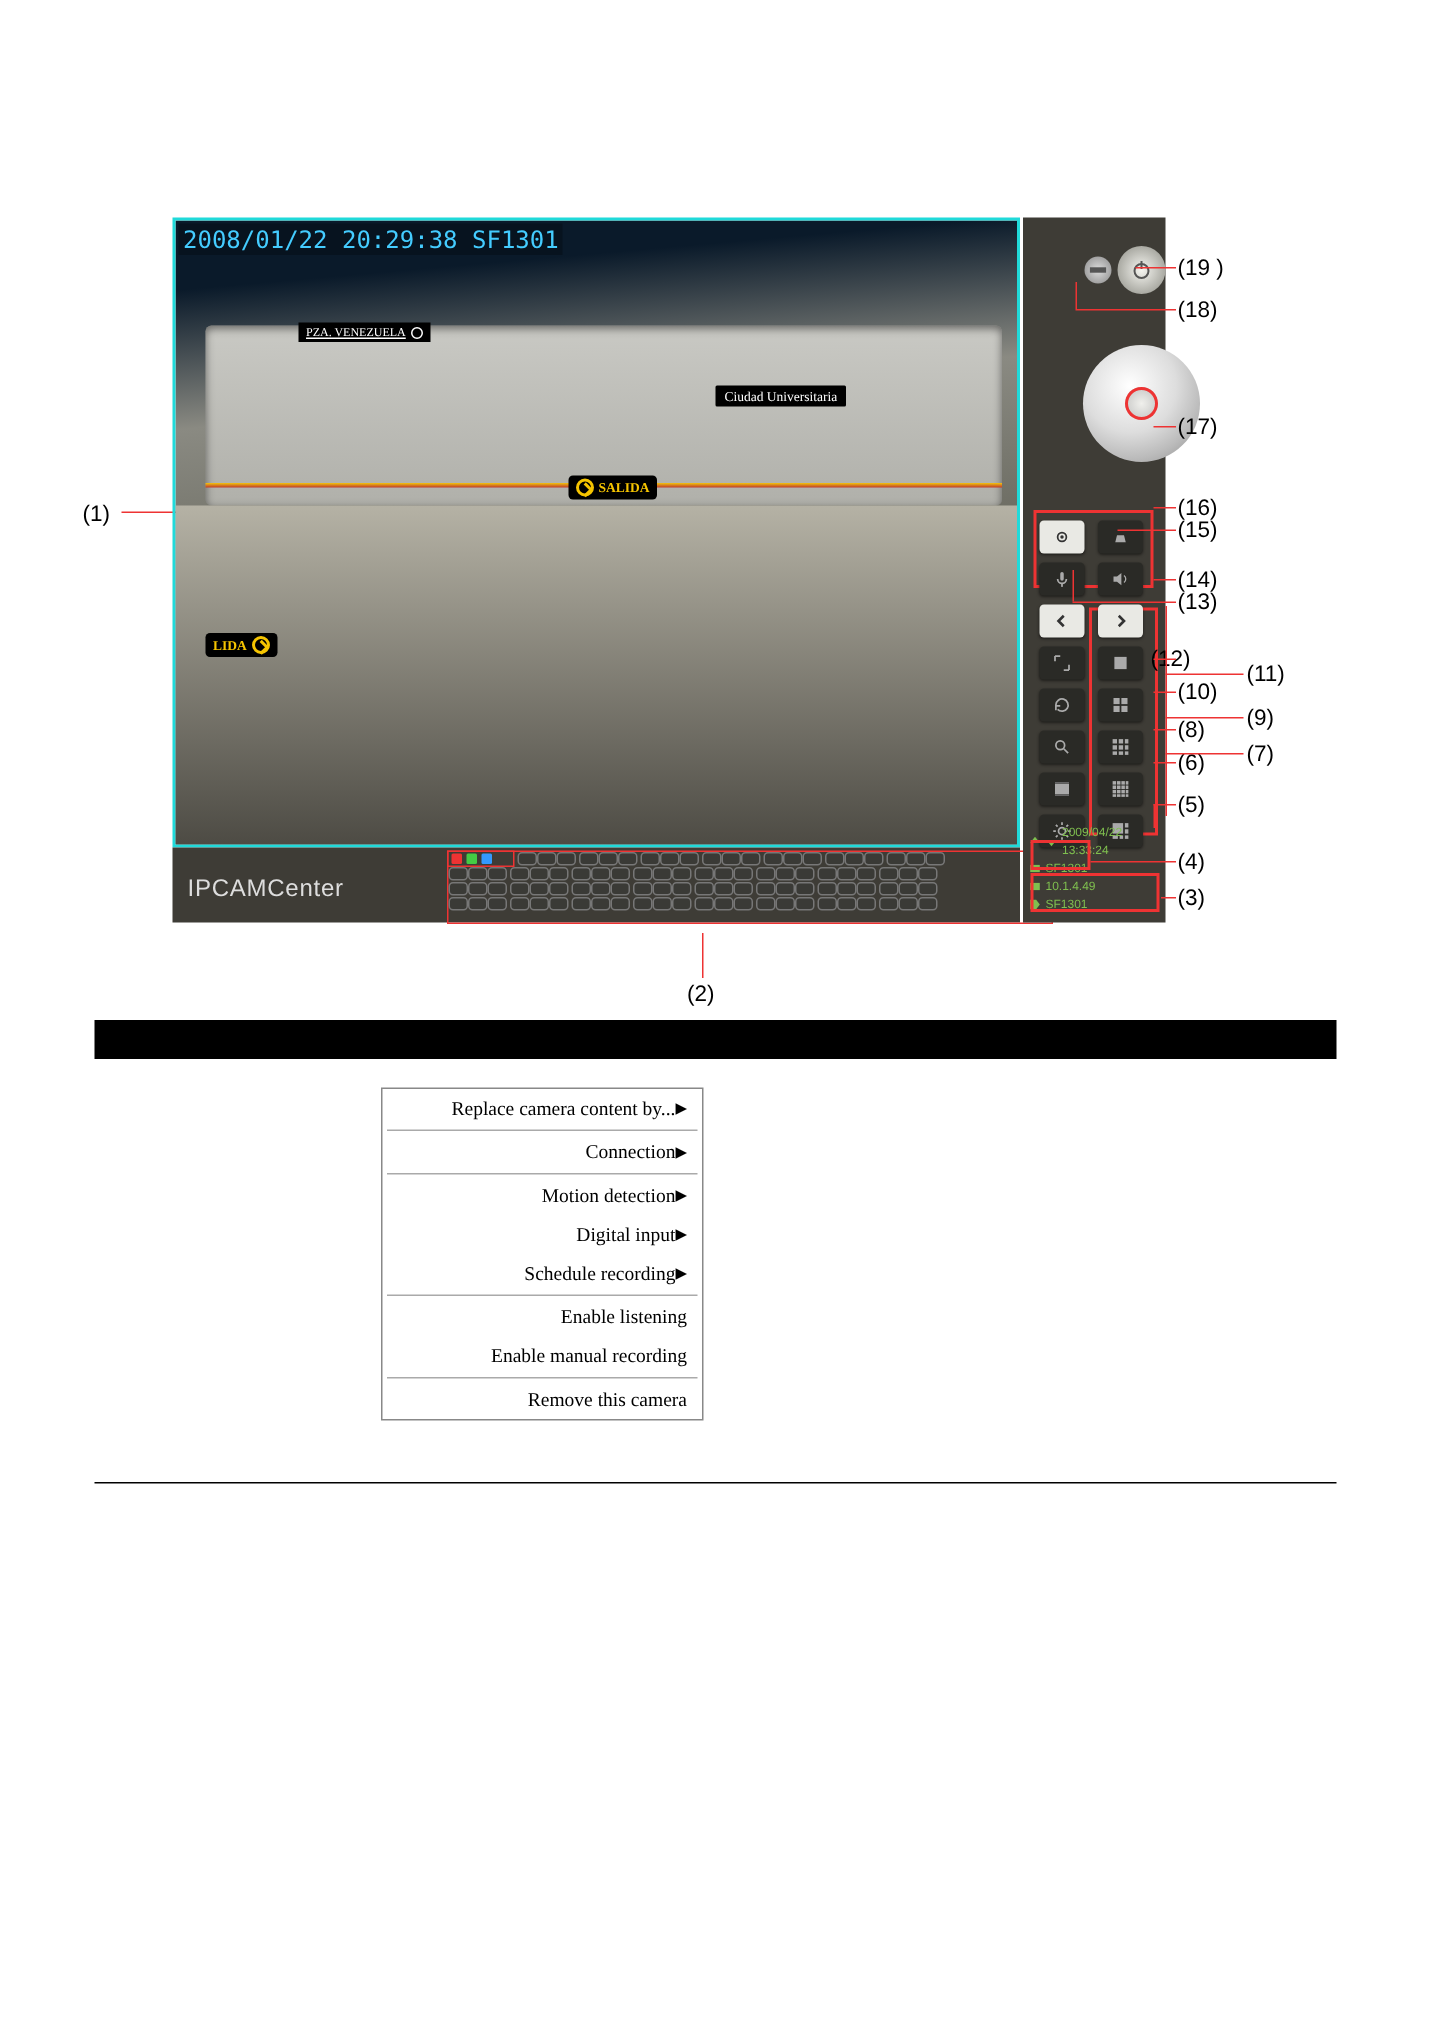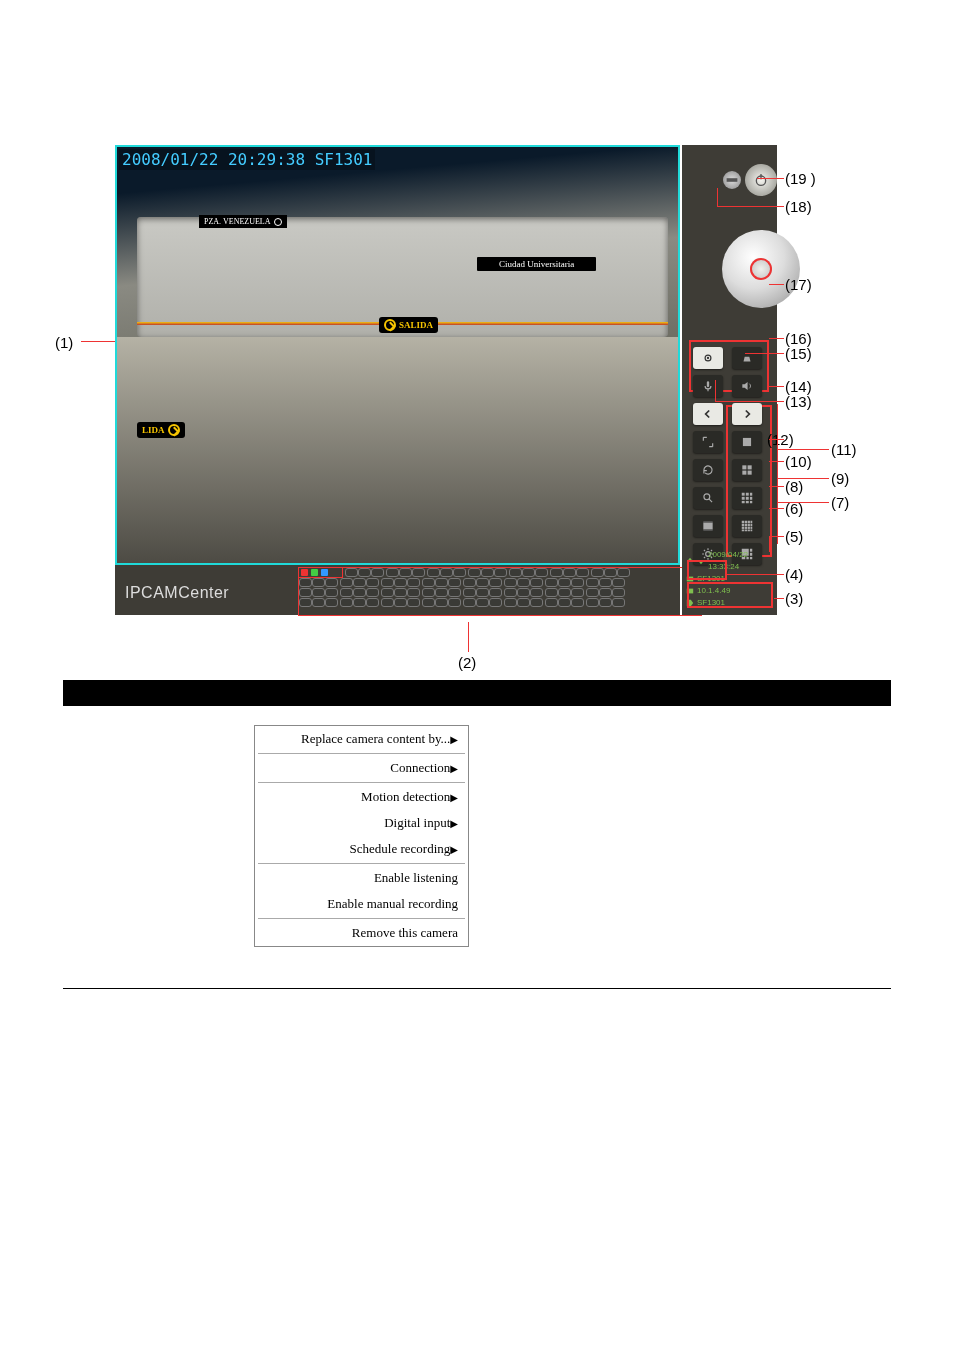--- a/index.html
+++ b/index.html
@@ -39,21 +39,21 @@
     color: #4cf; font-size: 16px;
     font-family: monospace;
     background: rgba(0,0,0,0.25);
     padding: 1px 3px;
   }
   .signage {
     position: absolute;
     background: #000;
     color: #fff;
     font-size: 9px;
-    padding: 2px 22px;
+    padding: 2px 6px;
     border-radius: 1px;
   }
   .salida-sign {
     position: absolute;
     background: #000;
     border-radius: 3px;
     padding: 2px 5px;
     display: flex;
     align-items: center;
     gap: 3px;
@@ -290,21 +290,21 @@
       <span class="timestamp-overlay">2008/01/22 20:29:38 SF1301</span>
       <div class="signage" style="top:110px;left:360px;">Ciudad Universitaria</div>
       <div class="salida-sign" style="top:170px;left:262px;">
         <span class="circle"></span>
         <span class="txt">SALIDA</span>
       </div>
       <div class="salida-sign" style="top:275px;left:20px;">
         <span class="txt">LIDA</span>
         <span class="circle"></span>
       </div>
-      <div class="pza-sign" style="top:68px;left:82px;">
+      <div class="pza-sign" style="top:68px;left:82px;text-decoration:underline;">
         <span>PZA. VENEZUELA</span>
         <span class="dot"></span>
       </div>
     </div>
 
     <div class="bottom-strip"></div>
     <span class="brand">IPCAMCenter</span>
 
     <div class="slot-border-red"></div>
     <div class="slot-first-border"></div>

